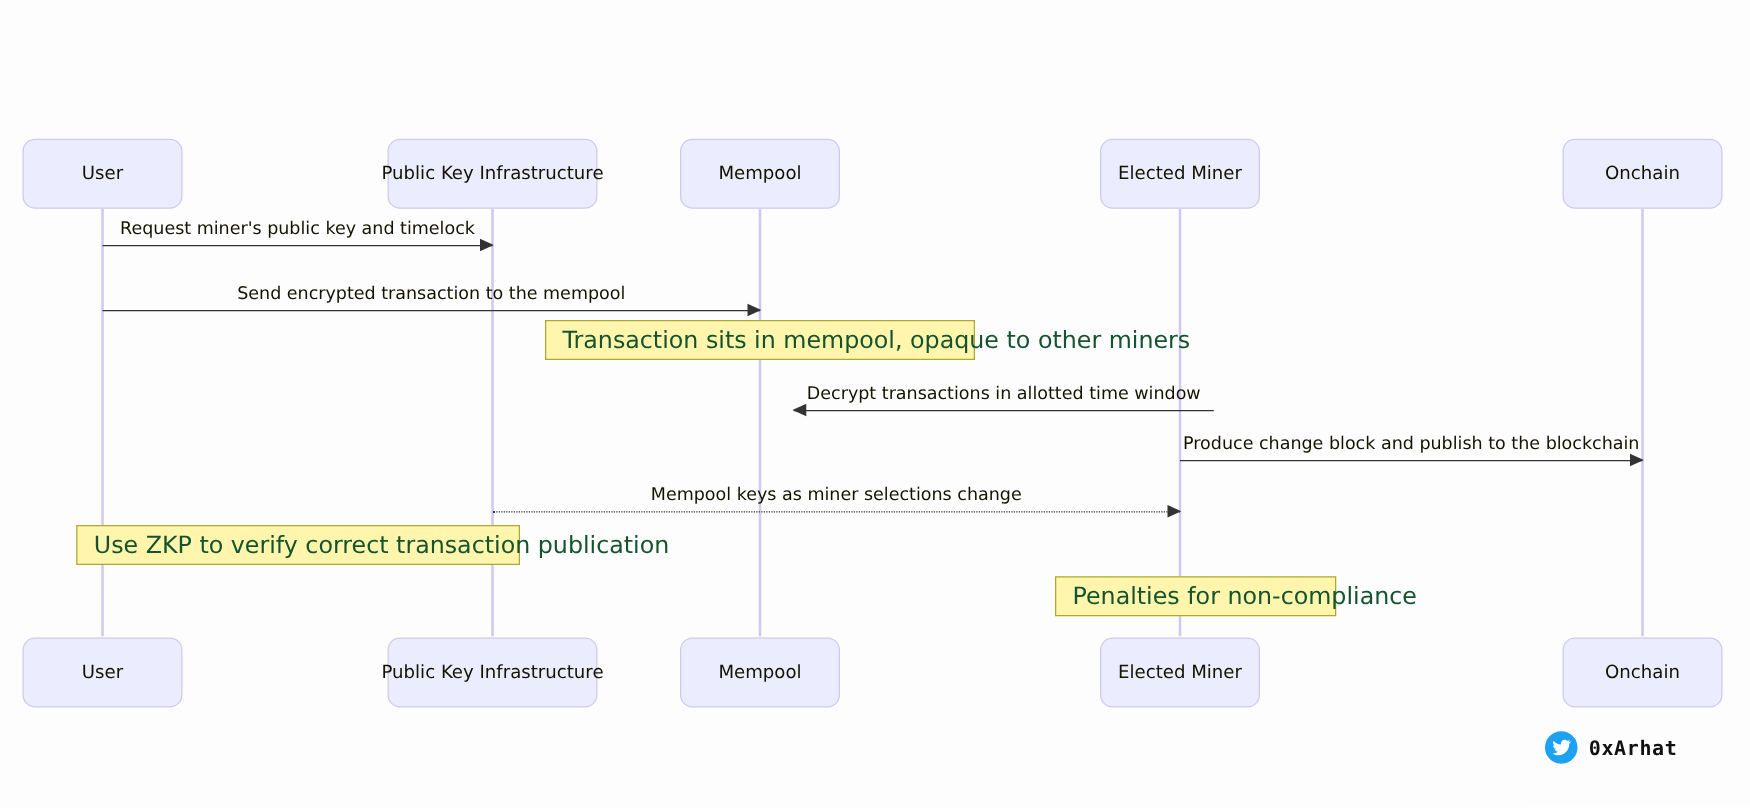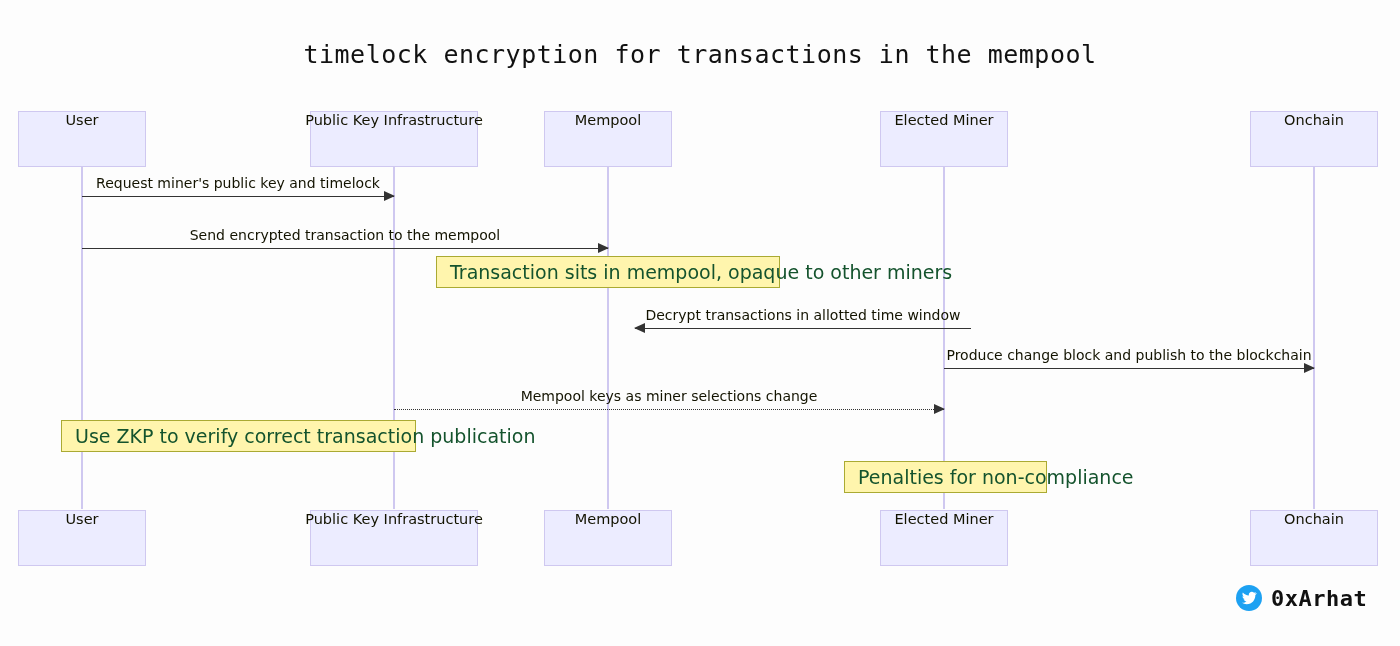--- a/index.html
+++ b/index.html
@@ -38,23 +38,23 @@
     background: #cfc8f0;
   }
 
   
   .actor-box {
     position: absolute;
     box-sizing: border-box;
     height: 56px;
     background: #ececff;
     border: 1px solid #cfc8f0;
-    border-radius: 0;
-    display: flex;
-    align-items: flex-start;
+    border-radius: 10px;
+    display: flex;
+    align-items: center;
     justify-content: center;
   }
   .actor-label {
     font-size: 14.5px;
     color: #131300;
     white-space: nowrap;
   }
 
   
   .message {
@@ -126,32 +126,31 @@
     width: 26px;
     height: 26px;
     border-radius: 50%;
     background: #1da1f2;
     display: flex;
     align-items: center;
     justify-content: center;
   }
   #watermark .handle {
     font-family: "DejaVu Sans Mono", "Liberation Mono", monospace;
-    font-size: 22px;
+    font-size: 16px;
     font-weight: 700;
     color: #111111;
     letter-spacing: 0.5px;
   }
 </style>
 </head>
 <body>
 
 <div id="page">
 
-  <div id="diagram-title">timelock encryption for transactions in the mempool</div>
 
   <div id="lifelines">
       <div class="lifeline" style="left: 81px; top: 167px; height: 342px;"></div>
       <div class="lifeline" style="left: 393px; top: 167px; height: 342px;"></div>
       <div class="lifeline" style="left: 607px; top: 167px; height: 342px;"></div>
       <div class="lifeline" style="left: 943px; top: 167px; height: 342px;"></div>
       <div class="lifeline" style="left: 1313px; top: 167px; height: 342px;"></div>
     </div>
 
   <div id="actors-top">
@@ -218,21 +217,21 @@
       </div>
     </div>
 
   <div id="notes">
       <div class="note" style="left: 436px; top: 256px; width: 344px;">
         <span class="note-label">Transaction sits in mempool, opaque to other miners</span>
       </div>
       <div class="note" style="left: 61px; top: 420px; width: 355px;">
         <span class="note-label">Use ZKP to verify correct transaction publication</span>
       </div>
-      <div class="note" style="left: 844px; top: 461px; width: 203px;">
+      <div class="note" style="left: 844px; top: 461px; width: 225px;">
         <span class="note-label">Penalties for non-compliance</span>
       </div>
     </div>
 
   <div id="watermark" style="left: 1236px; top: 585px;">
     <span class="bird-badge">
       <svg width="16" height="16" viewBox="0 0 24 24" aria-hidden="true">
         <path fill="#ffffff" d="M23 4.9c-.8.4-1.7.6-2.6.8.9-.6 1.6-1.5 2-2.6-.9.5-1.9.9-2.9 1.1-.8-.9-2-1.5-3.3-1.5-2.5 0-4.5 2-4.5 4.6 0 .4 0 .7.1 1C8 8.1 4.9 6.4 2.8 3.8c-.4.7-.6 1.5-.6 2.3 0 1.6.8 3 2 3.8-.7 0-1.4-.2-2-.6 0 2.2 1.6 4.1 3.7 4.5-.4.1-.8.2-1.2.2-.3 0-.6 0-.8-.1.6 1.8 2.3 3.2 4.3 3.2-1.6 1.2-3.5 2-5.7 2H1.5c2 1.3 4.4 2.1 7 2.1 8.4 0 13-7 13-13.1v-.6c.9-.7 1.7-1.5 2.3-2.4z"></path>
       </svg>
     </span>

